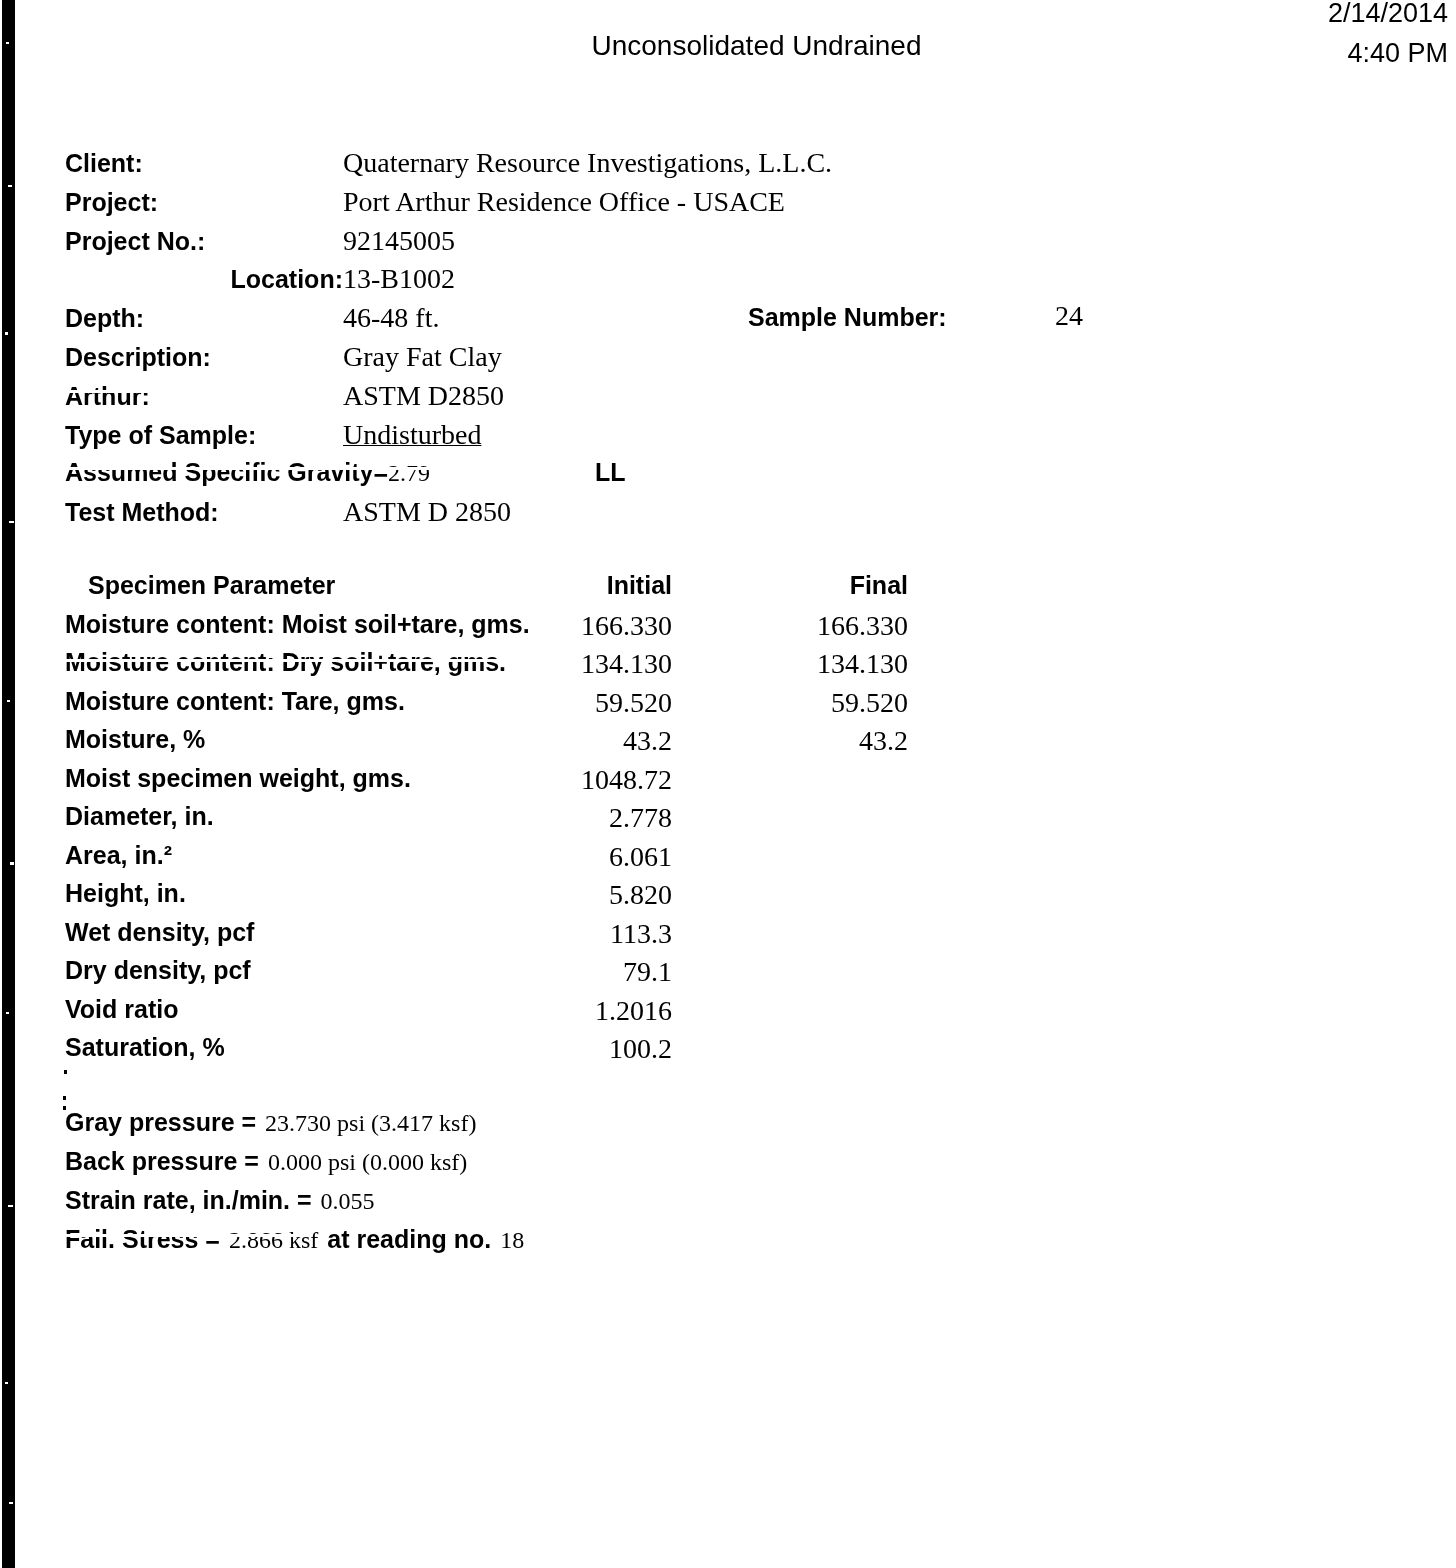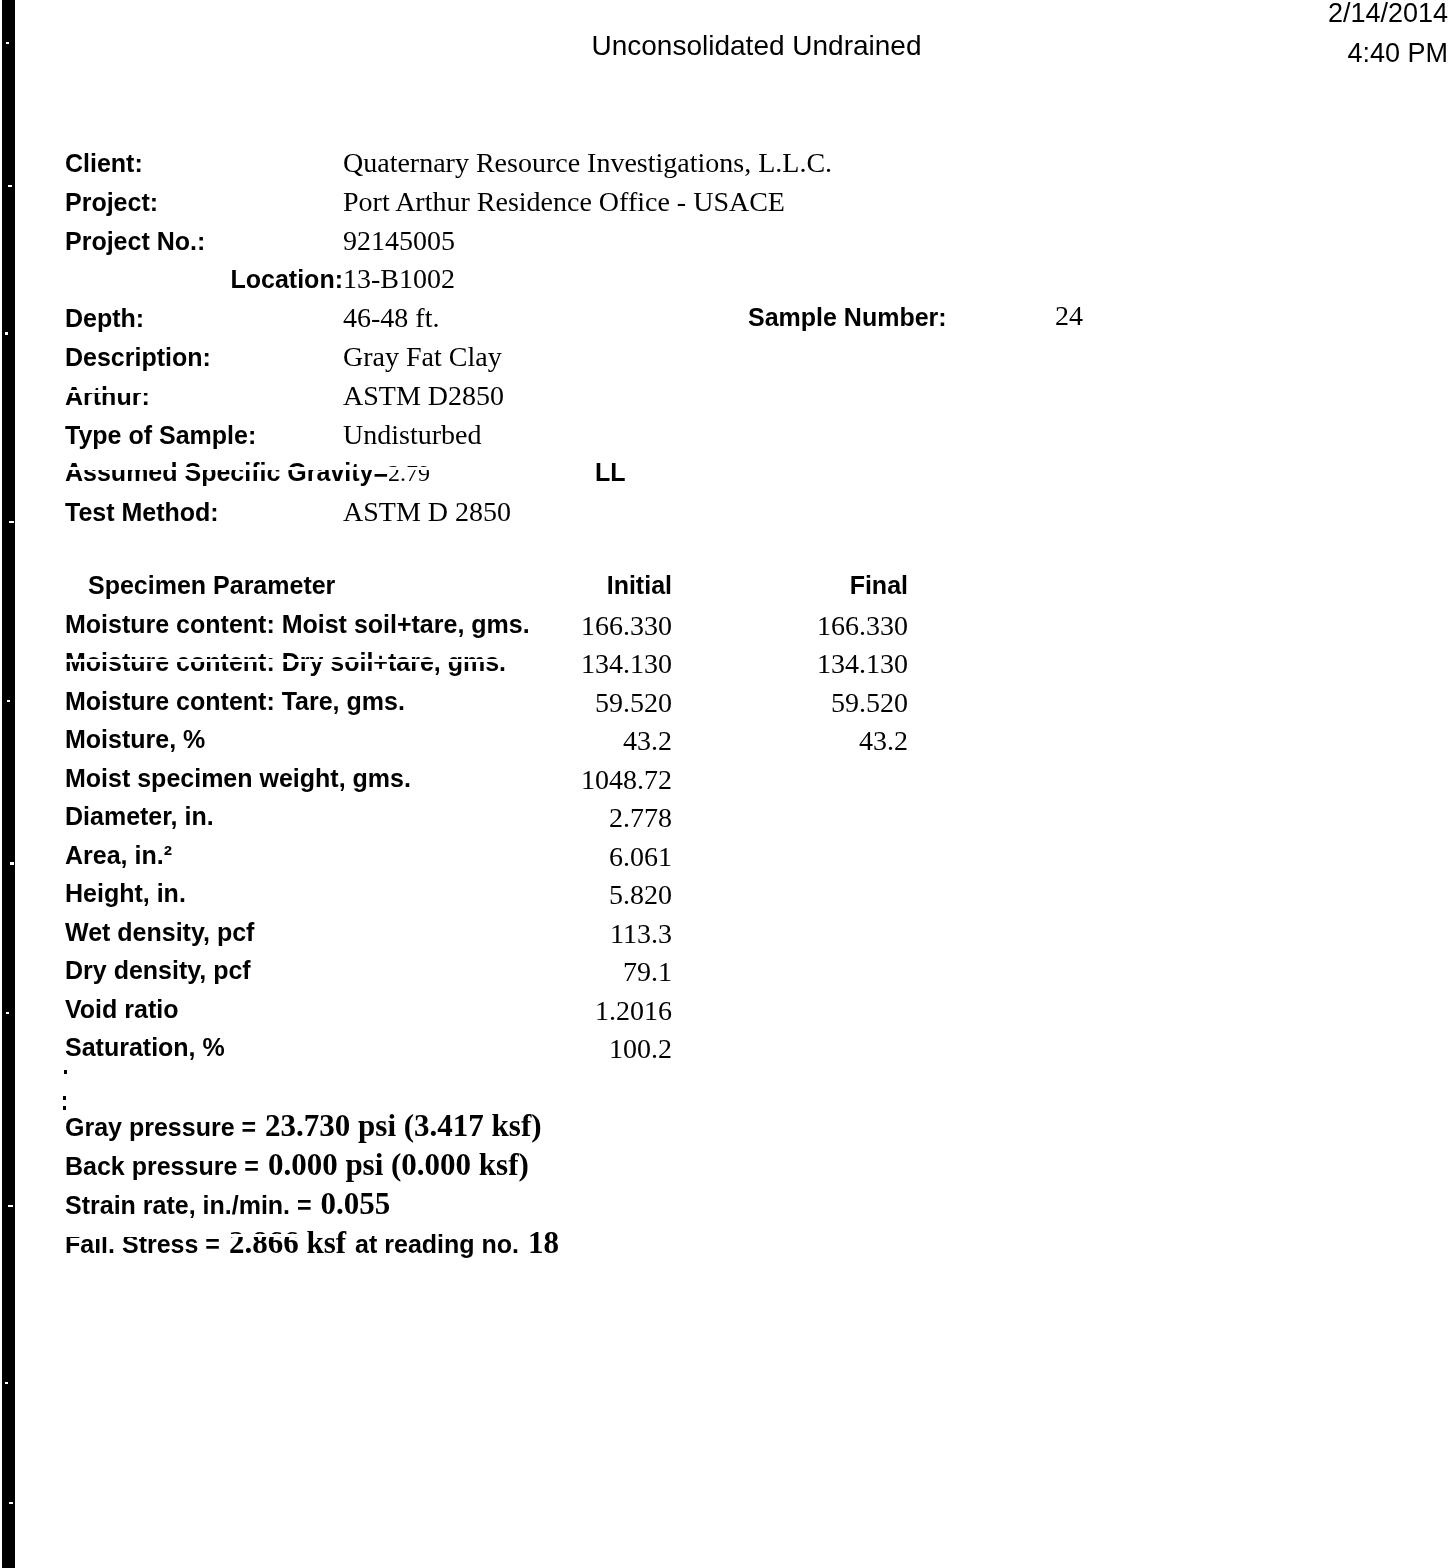--- a/index.html
+++ b/index.html
@@ -35,21 +35,21 @@
   .pcell.hdr{left:88px;}
   .icell{position:absolute;left:480px;width:192px;text-align:right;
          font-family:"Liberation Serif",serif;font-size:28px;}
   .fcell{position:absolute;left:716px;width:192px;text-align:right;
          font-family:"Liberation Serif",serif;font-size:28px;}
   .icell.hdr,.fcell.hdr{font-family:"Liberation Sans",sans-serif;font-weight:bold;font-size:25px;}
 
   
   .rline{position:absolute;left:65px;white-space:nowrap;font-size:25px;}
   .rlab{font-weight:bold;}
-  .rval{font-family:"Liberation Serif",serif;font-size:31px;margin-left:9px;font-weight:bold;}
+  .rval{font-family:"Liberation Serif",serif;font-size:24px;margin-left:9px;}
   .rlab2{font-weight:bold;margin-left:9px;}
 </style>
 </head>
 <body>
 
 <div class="page">
 
   <div class="scan-bar">
     <div class="speck" style="left:4px;top:42px;width:3px;height:2px;"></div>
     <div class="speck" style="left:6px;top:185px;width:4px;height:2px;"></div>
@@ -85,21 +85,21 @@
     <span class="mlabel">Depth:</span><span class="mval">46-48 ft.</span>
   </div>
   <span class="sn-label">Sample Number:</span>
   <span class="sn-val">24</span>
   <div class="mrow" style="top:341px;">
     <span class="mlabel">Description:</span><span class="mval">Gray Fat Clay</span>
   </div>
   <div class="mrow" style="top:380px;">
     <span class="mlabel">Arthur:</span><span class="mval">ASTM D2850</span>
   </div>
-  <div class="mrow" style="top:419px;">
+  <div class="mrow" style="top:419px;text-decoration:underline;">
     <span class="mlabel">Type of Sample:</span><span class="mval">Undisturbed</span>
   </div>
   <div class="gravity-row">
     <span class="gravity-label">Assumed Specific Gravity=</span><span class="gravity-val">2.79</span>
   </div>
   <span class="ll">LL</span>
   <div class="mrow" style="top:496px;">
     <span class="mlabel">Test Method:</span><span class="mval">ASTM D 2850</span>
   </div>
 

